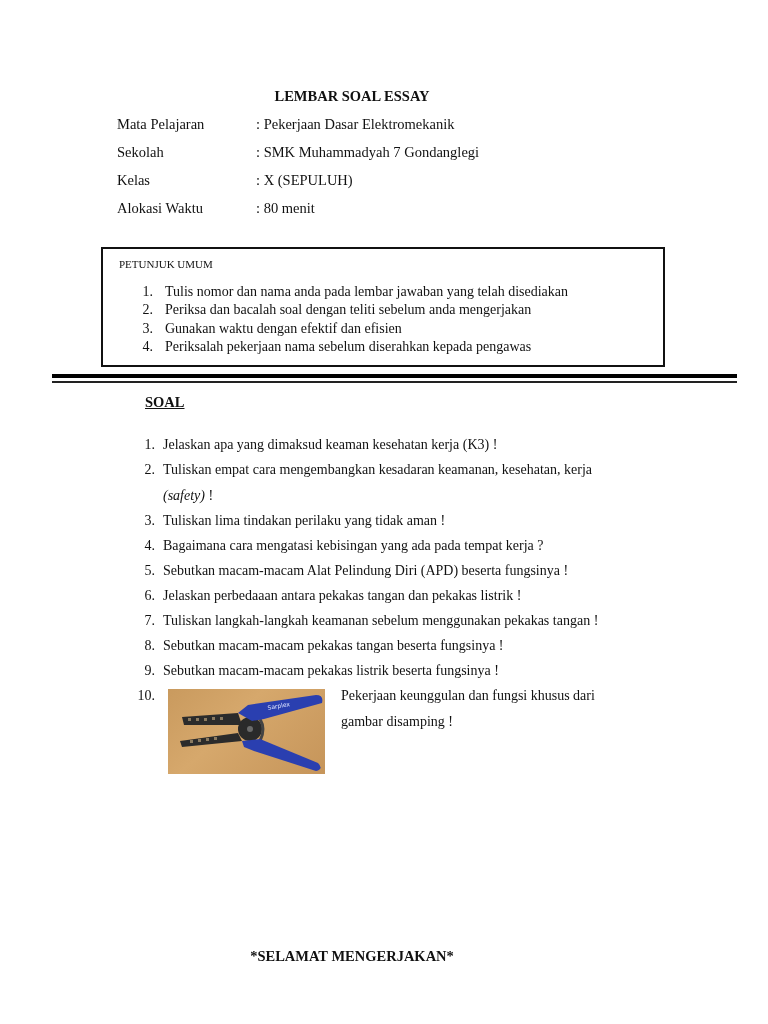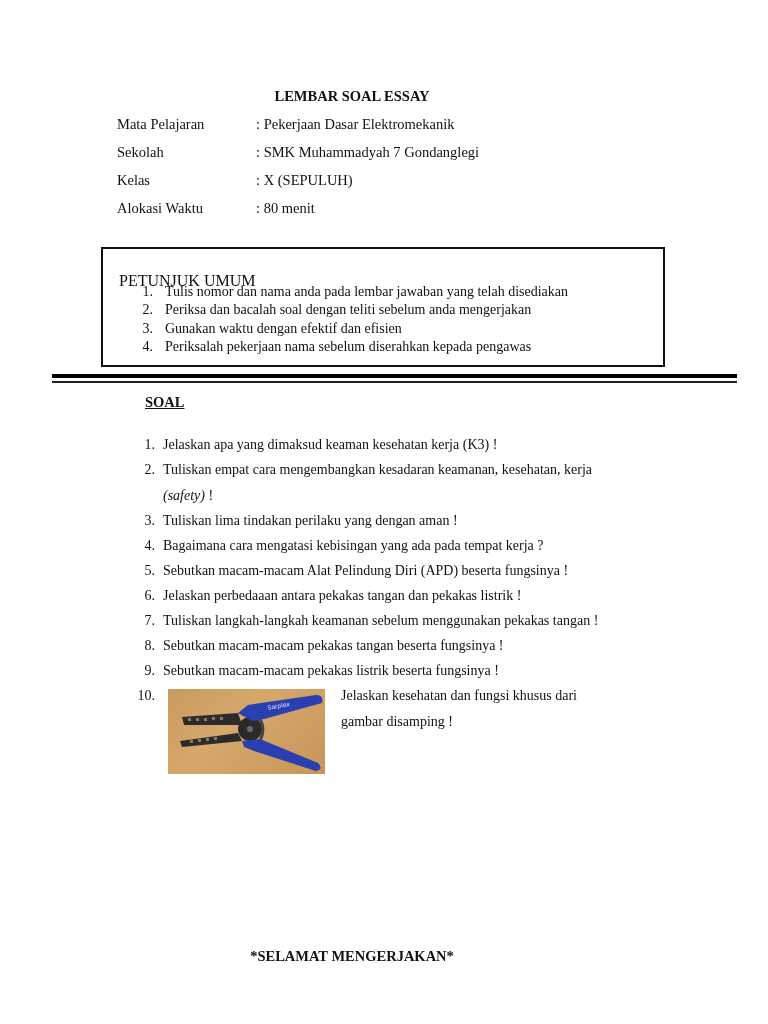--- a/index.html
+++ b/index.html
@@ -9,21 +9,21 @@
       color: #111111; font-size: 14.5px;
     }
     .abs { position: absolute; white-space: nowrap; }
     .title { left: 0; width: 704px; top: 88px; text-align: center; font-weight: bold; font-size: 14.5px; }
     .meta-label { left: 117px; }
     .meta-value { left: 256px; }
     .box {
       position: absolute; left: 101px; top: 247px; width: 564px; height: 120px;
       border: 2px solid #111; box-sizing: border-box;
     }
-    .box-title { position: absolute; left: 16px; top: 23px; font-size: 16px; font-family: Liberation Serif, serif; }
+    .box-title { position: absolute; left: 16px; top: 9px; font-size: 11px; font-family: Liberation Serif, serif; }
     .box-list { position: absolute; left: 30px; top: 34px; }
     .box-item { position: relative; height: 18.3px; line-height: 18px; font-size: 14px; white-space: nowrap; }
     .box-item .num { position: absolute; left: 0; width: 20px; text-align: right; }
     .box-item .txt { position: absolute; left: 32px; }
     .rule-thick { position: absolute; left: 52px; width: 685px; top: 374px; height: 4px; background: #000; }
     .rule-thin { position: absolute; left: 52px; width: 685px; top: 381px; height: 2px; background: #222; }
     .soal-head { left: 116px; top: 394px; font-weight: bold; text-decoration: underline; margin-left: 29px; }
     .q { position: absolute; white-space: nowrap; font-size: 14px; }
     .q .num { position: absolute; left: 0; width: 30px; text-align: right; }
     .q .txt { position: absolute; left: 38px; }
@@ -88,21 +88,21 @@
       <span class="num">2.</span>
       <span class="txt">Tuliskan empat cara mengembangkan kesadaran keamanan, kesehatan, kerja</span>
     </div>
     <div class="q" style="left:125px; top:488px; width:560px;">
       <span class="txt">
         <i>(safety)</i><span> !</span>
       </span>
     </div>
     <div class="q" style="left:125px; top:513px; width:560px;">
       <span class="num">3.</span>
-      <span class="txt">Tuliskan lima tindakan perilaku yang dengan aman !</span>
+      <span class="txt">Tuliskan lima tindakan perilaku yang tidak aman !</span>
     </div>
     <div class="q" style="left:125px; top:538px; width:560px;">
       <span class="num">4.</span>
       <span class="txt">Bagaimana cara mengatasi kebisingan yang ada pada tempat kerja ?</span>
     </div>
     <div class="q" style="left:125px; top:563px; width:560px;">
       <span class="num">5.</span>
       <span class="txt">Sebutkan macam-macam Alat Pelindung Diri (APD) beserta fungsinya !</span>
     </div>
     <div class="q" style="left:125px; top:588px; width:560px;">
@@ -117,21 +117,21 @@
       <span class="num">8.</span>
       <span class="txt">Sebutkan macam-macam pekakas tangan beserta fungsinya !</span>
     </div>
     <div class="q" style="left:125px; top:663px; width:560px;">
       <span class="num">9.</span>
       <span class="txt">Sebutkan macam-macam pekakas listrik beserta fungsinya !</span>
     </div>
     <div class="q" style="left:125px; top:688px; width:560px;">
       <span class="num">10.</span>
     </div>
-    <div class="abs" style="left:341px; top:688px; font-size:14px;">Jelaskan kesehatan dan fungsi khusus dari</div>
+    <div class="abs" style="left:341px; top:688px; font-size:14px;">Pekerjaan keunggulan dan fungsi khusus dari</div>
     <div class="abs" style="left:341px; top:714px; font-size:14px;">gambar disamping !</div>
 
     <div class="pic">
       <svg width="157" height="85" viewBox="0 0 157 85" xmlns="http://www.w3.org/2000/svg">
 
         <path d="M14 28 L70 24 L74 36 L16 36 Z" fill="#2b2b2b"></path>
         <path d="M12 52 L70 44 L74 52 L14 58 Z" fill="#2b2b2b"></path>
         <g fill="#8a7a60">
           <rect x="20" y="29" width="3" height="3"></rect>
             <rect x="28" y="29" width="3" height="3"></rect>

